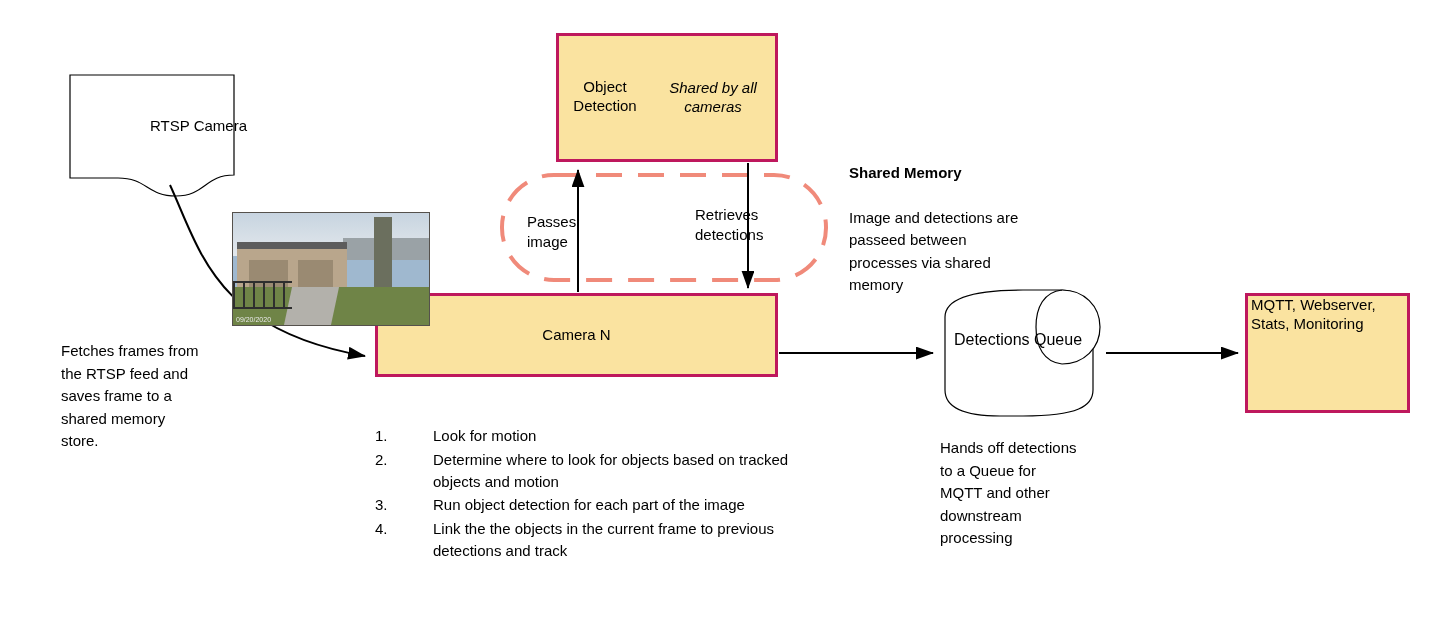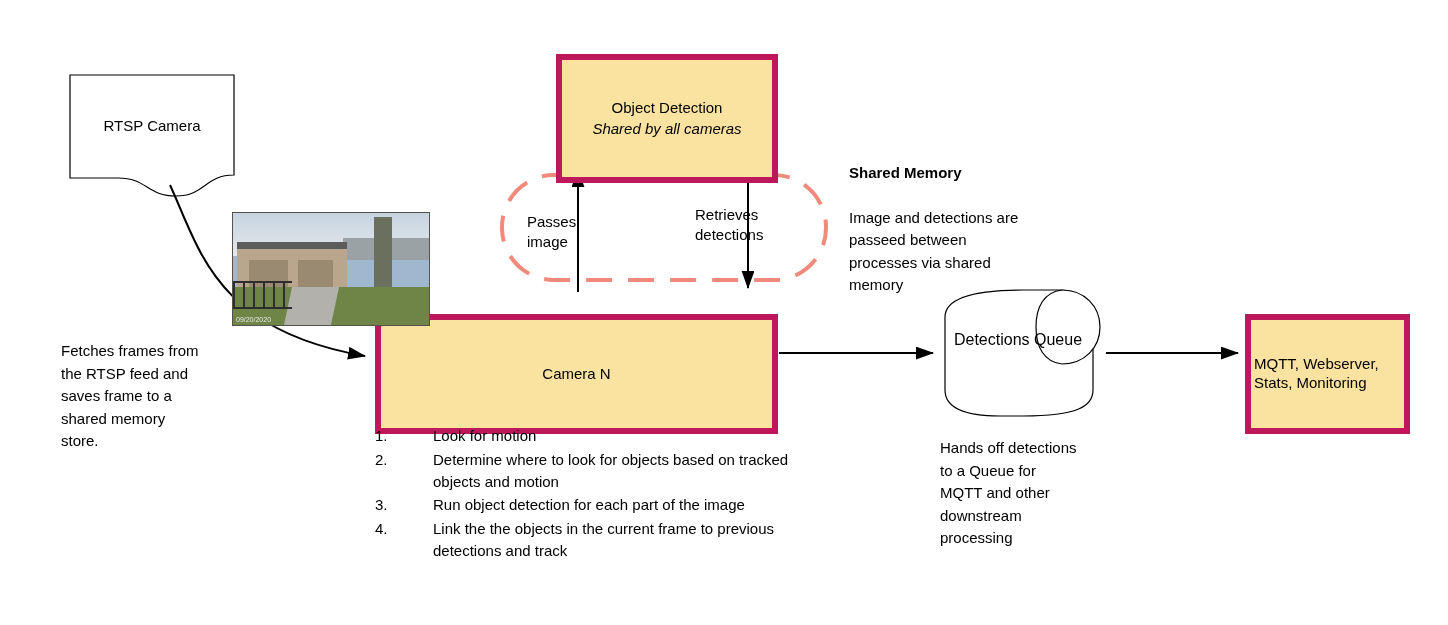--- a/index.html
+++ b/index.html
@@ -24,47 +24,46 @@
   svg.layer {
     position: absolute;
     left: 0; top: 0;
     width: 1448px;
     height: 625px;
     pointer-events: none;
   }
   .node {
     position: absolute;
     box-sizing: border-box;
-    border: 6px solid #be185d;
+    border: 3px solid #be185d;
     background: #fae3a0;
     display: flex;
-    flex-direction: column;
+    flex-direction: row;
     align-items: center;
     justify-content: center;
     text-align: center;
     font-size: 15px;
     line-height: 1.25;
-    margin-top: 21px;
   }
   .node .sub {
     font-style: italic;
     text-align: center;
   }
 
   
   #object-detection {
     left: 556px; top: 33px;
     width: 222px; height: 129px;
   }
   #object-detection .title { margin-bottom: 2px; }
 
   
   #camera-n {
     left: 375px; top: 293px;
-    width: 403px; height: 120px;
+    width: 403px; height: 84px;
     justify-content: center;
   }
 
   
   #mqtt-box {
     left: 1245px; top: 293px;
     width: 165px; height: 120px;
     text-align: left;
     align-items: flex-start;
     justify-content: center;
@@ -75,22 +74,23 @@
   
   #rtsp-camera {
     position: absolute;
     left: 70px; top: 75px;
     width: 164px; height: 120px;
   }
   #rtsp-camera .lbl {
     position: absolute;
     left: 0; top: 42px;
     width: 164px;
-    text-align: center;
-    font-size: 15px;
+    text-align: right;
+    font-size: 15px;
+    padding-left: 13px;
   }
 
   
   #detections-queue {
     position: absolute;
     left: 940px; top: 288px;
     width: 165px; height: 128px;
   }
   #detections-queue .lbl {
     position: absolute;

